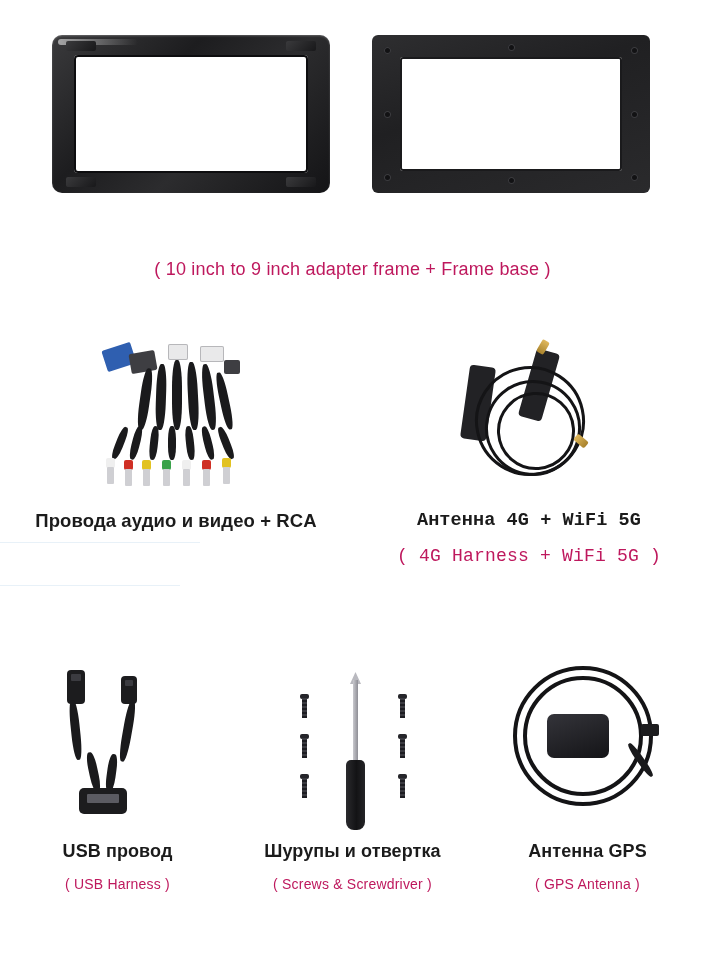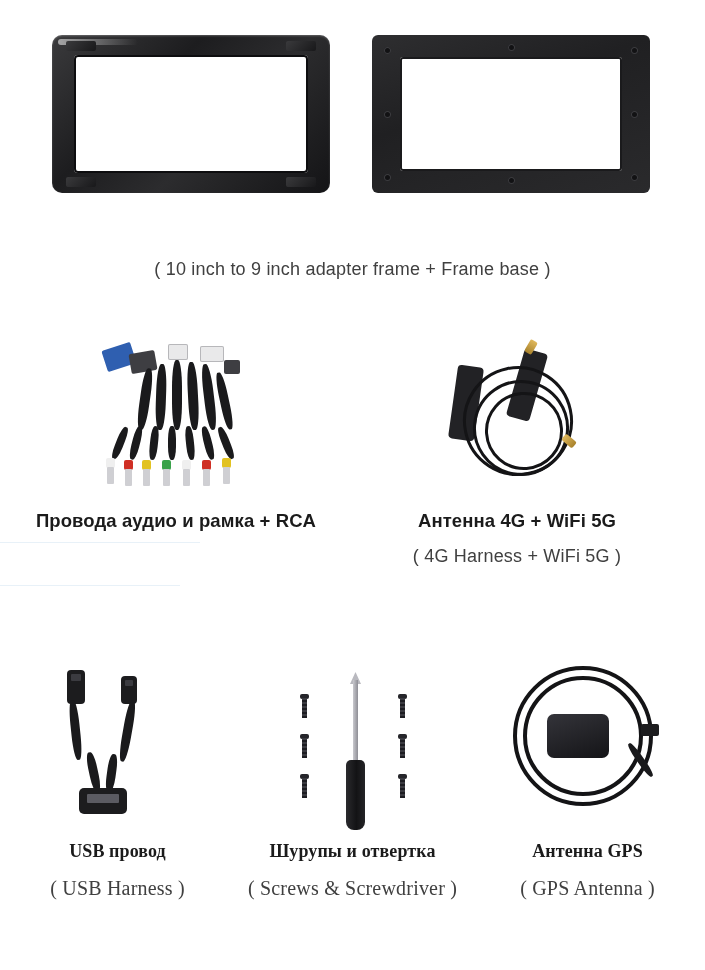--- a/index.html
+++ b/index.html
@@ -26,21 +26,21 @@
   .caption-ru {
     text-align: center;
     font-weight: bold;
     color: #1b1b1b;
     font-size: 18.5px;
     letter-spacing: 0.1px;
     line-height: 1.25;
   }
   .caption-en {
     text-align: center;
-    color: #404040;
+    color: #be185d;
     font-size: 18px;
     font-weight: 400;
     line-height: 1.3;
     letter-spacing: 0.2px;
   }
 
   
   .row1 {
     position: absolute;
     top: 0;
@@ -130,21 +130,21 @@
   
   .row2 {
     position: absolute;
     top: 330px;
     left: 0;
     width: 705px;
     height: 265px;
   }
   .col-half { position: absolute; width: 352px; top: 0; }
   .col-half.left { left: 0; }
-  .col-half.right { left: 341px; }
+  .col-half.right { left: 353px; font-family: Liberation Mono, monospace; }
   .img-box { position: relative; height: 175px; }
 
   
   .harness { position: absolute; left: 96px; top: 12px; width: 180px; height: 160px; }
   .conn {
     position: absolute;
     background: #3e3e42;
     border-radius: 2px;
   }
   .conn.blue { background: #2f5fb0; }
@@ -186,21 +186,20 @@
   .row2 .caption-ru { margin-top: 4px; }
   .row2 .caption-en { margin-top: 13px; }
 
   
   .row3 {
     position: absolute;
     top: 650px;
     left: 0;
     width: 705px;
     height: 300px;
-    font-family: Liberation Serif, serif;
   }
   .col-third { position: absolute; width: 235px; top: 0; }
   .col-third.c1 { left: 0; }
   .col-third.c2 { left: 235px; }
   .col-third.c3 { left: 470px; }
   .img-box3 { position: relative; height: 190px; }
 
   
   .usbcable { position: absolute; left: 45px; top: 20px; width: 150px; height: 165px; }
   .usb-head {
@@ -250,21 +249,21 @@
     border: 4px solid #141416;
     border-radius: 50%;
   }
   .gps-puck {
     position: absolute;
     background: linear-gradient(160deg,#34343a,#141417);
     border-radius: 7px;
   }
 
   .row3 .caption-ru { margin-top: 0px; font-size: 18px; }
-  .row3 .caption-en { margin-top: 12px; font-size: 20px; }
+  .row3 .caption-en { margin-top: 12px; font-size: 14px; }
 
   .faint-line {
     position: absolute;
     height: 1px;
     background: #e8f1f8;
   }
 </style>
 </head>
 <body>
 
@@ -346,21 +345,21 @@
           <span class="rca" style="left:106px;top:118px;">
             <span class="cap" style="background:#cf2f24;"></span>
             <span class="body"></span>
           </span>
           <span class="rca" style="left:126px;top:116px;">
             <span class="cap" style="background:#e2c221;"></span>
             <span class="body"></span>
           </span>
         </div>
       </div>
-      <div class="caption-ru">Провода аудио и рамка + RCA</div>
+      <div class="caption-ru">Провода аудио и видео + RCA</div>
     </div>
 
     <div class="col-half right">
       <div class="img-box">
         <div class="antenna">
           <span class="ant-pad" style="left:42px;top:28px;width:26px;height:74px;transform:rotate(8deg);"></span>
           <span class="ant-pad" style="left:104px;top:12px;width:24px;height:70px;transform:rotate(16deg);"></span>
           <span class="ant-loop" style="left:52px;top:28px;width:110px;height:110px;transform:rotate(-12deg);"></span>
           <span class="ant-loop" style="left:62px;top:42px;width:96px;height:96px;transform:rotate(10deg);"></span>
           <span class="ant-loop" style="left:74px;top:54px;width:78px;height:78px;transform:rotate(-4deg);"></span>

